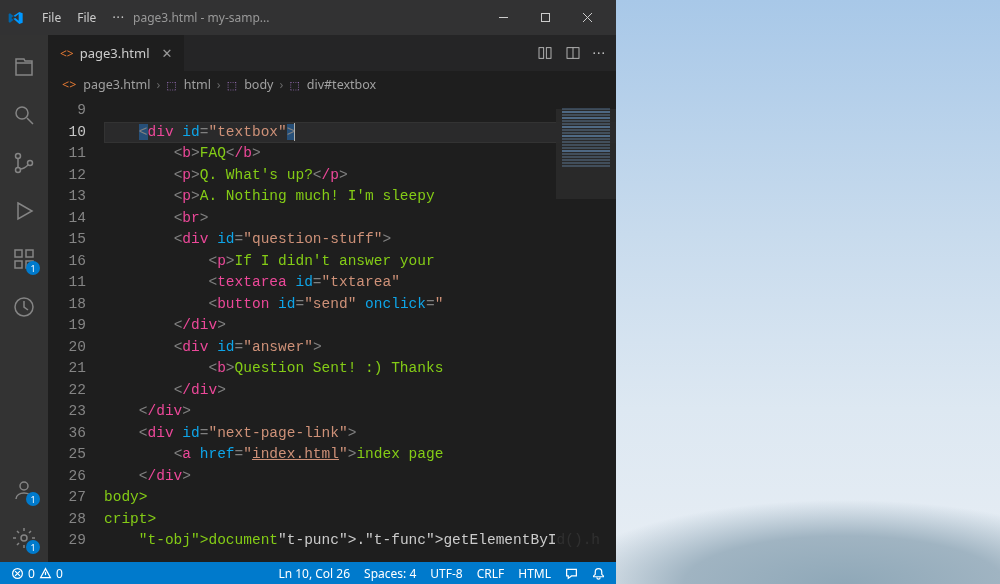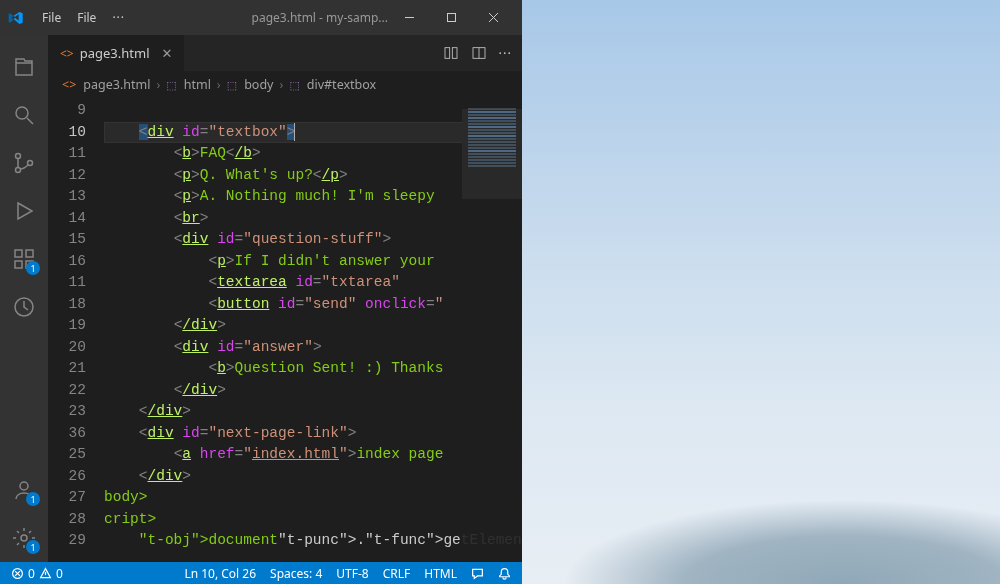--- a/index.html
+++ b/index.html
@@ -7,32 +7,32 @@
     font-family: "Segoe UI", system-ui, sans-serif;
     width: 1000px; height: 584px; overflow: hidden;
     background: linear-gradient(to bottom, #a8c8e8 0%, #c8dbed 40%, #dde8f2 70%, #e8eef4 100%);
     position: relative;
   }
   .hill {
     position: absolute; bottom: 0; right: 0; width: 520px; height: 200px;
     background: radial-gradient(ellipse 400px 120px at 70% 100%, #8fa8b8 0%, #a0b4c2 40%, transparent 70%);
   }
   .vscode {
-    position: absolute; left: 0; top: 0; width: 522px; height: 584px;
+    position: absolute; left: 0; top: 0; width: 616px; height: 584px;
     background: #1e1e1e; color: #cccccc; font-size: 13px;
     display: flex; flex-direction: column;
   }
   .titlebar {
     height: 35px; background: #323233; display: flex; align-items: center;
     padding: 0 8px; color: #cccccc; font-size: 12px;
   }
   .titlebar .vsc-logo { width: 16px; height: 16px; margin-right: 10px; }
   .titlebar .menu-item { padding: 0 8px; cursor: pointer; }
   .titlebar .menu-dots { padding: 0 8px; cursor: pointer; letter-spacing: 1px; }
-  .titlebar .title { flex: 1; text-align: right; color: #999; }
+  .titlebar .title { flex: 1; text-align: left; color: #999; }
   .win-controls { display: flex; gap: 0; }
   .win-btn { width: 42px; height: 30px; display: flex; align-items: center; justify-content: center; cursor: pointer; }
   .win-btn svg { width: 11px; height: 11px; stroke: #cccccc; fill: none; stroke-width: 1; }
 
   .body-area { flex: 1; display: flex; min-height: 0; }
   .activitybar { width: 48px; background: #333333; display: flex; flex-direction: column; align-items: center; padding-top: 8px; }
   .act-icon { width: 48px; height: 48px; display: flex; align-items: center; justify-content: center; position: relative; cursor: pointer; }
   .act-icon svg { width: 24px; height: 24px; stroke: #858585; fill: none; stroke-width: 1.5; }
   .act-spacer { flex: 1; }
   .badge { position: absolute; bottom: 8px; right: 8px; background: #007acc; color: #fff; font-size: 9px; width: 14px; height: 14px; border-radius: 50%; display: flex; align-items: center; justify-content: center; }
@@ -52,22 +52,22 @@
 
   .code-area { flex: 1; display: flex; position: relative; overflow: hidden; font-family: "Consolas","Courier New", monospace; font-size: 14.5px; }
   .gutter { width: 56px; background: #1e1e1e; color: #858585; text-align: right; padding-right: 18px; padding-top: 3px; }
   .gutter div { height: 21.5px; line-height: 21.5px; }
   .gutter div.cur { color: #c6c6c6; }
   .code { flex: 1; padding-top: 3px; white-space: pre; overflow: hidden; }
   .code .line { height: 21.5px; line-height: 21.5px; }
   .code .line.cur { background: #2a2a2b; box-shadow: inset 0 0 0 1px #333; }
   .line.cur .cursor { display:inline-block; border-left: 1px solid #aeafad; height: 18px; vertical-align: middle; margin-left:-1px;}
   .t-punc   { color: #808080; }
-  .t-tag    { color: #bef264; text-decoration: underline; }
-  .t-attr   { color: #d946ef; }
+  .t-tag    { color: #ec4899; }
+  .t-attr   { color: #0ea5e9; }
   .t-str    { color: #ce9178; }
   .t-txt    { color: #84cc16; }
   .matchbr  { background: #264f78; }
 
   .minimap { position: absolute; right: 0; top: 0; width: 60px; height: 100%; background: #1e1e1e; opacity: 0.9; }
   .minimap .mm-line { height: 2px; margin: 1px 6px; background: #3a4a5a; }
   .minimap .mm-hi { background: #4a6a8a; }
   .minimap .mm-view { position: absolute; top: 12px; left: 0; right: 0; height: 90px; background: rgba(200,200,200,0.08); }
 
   .statusbar { height: 22px; background: #007acc; display: flex; align-items: center; color: #fff; font-size: 12px; padding: 0 4px; }

